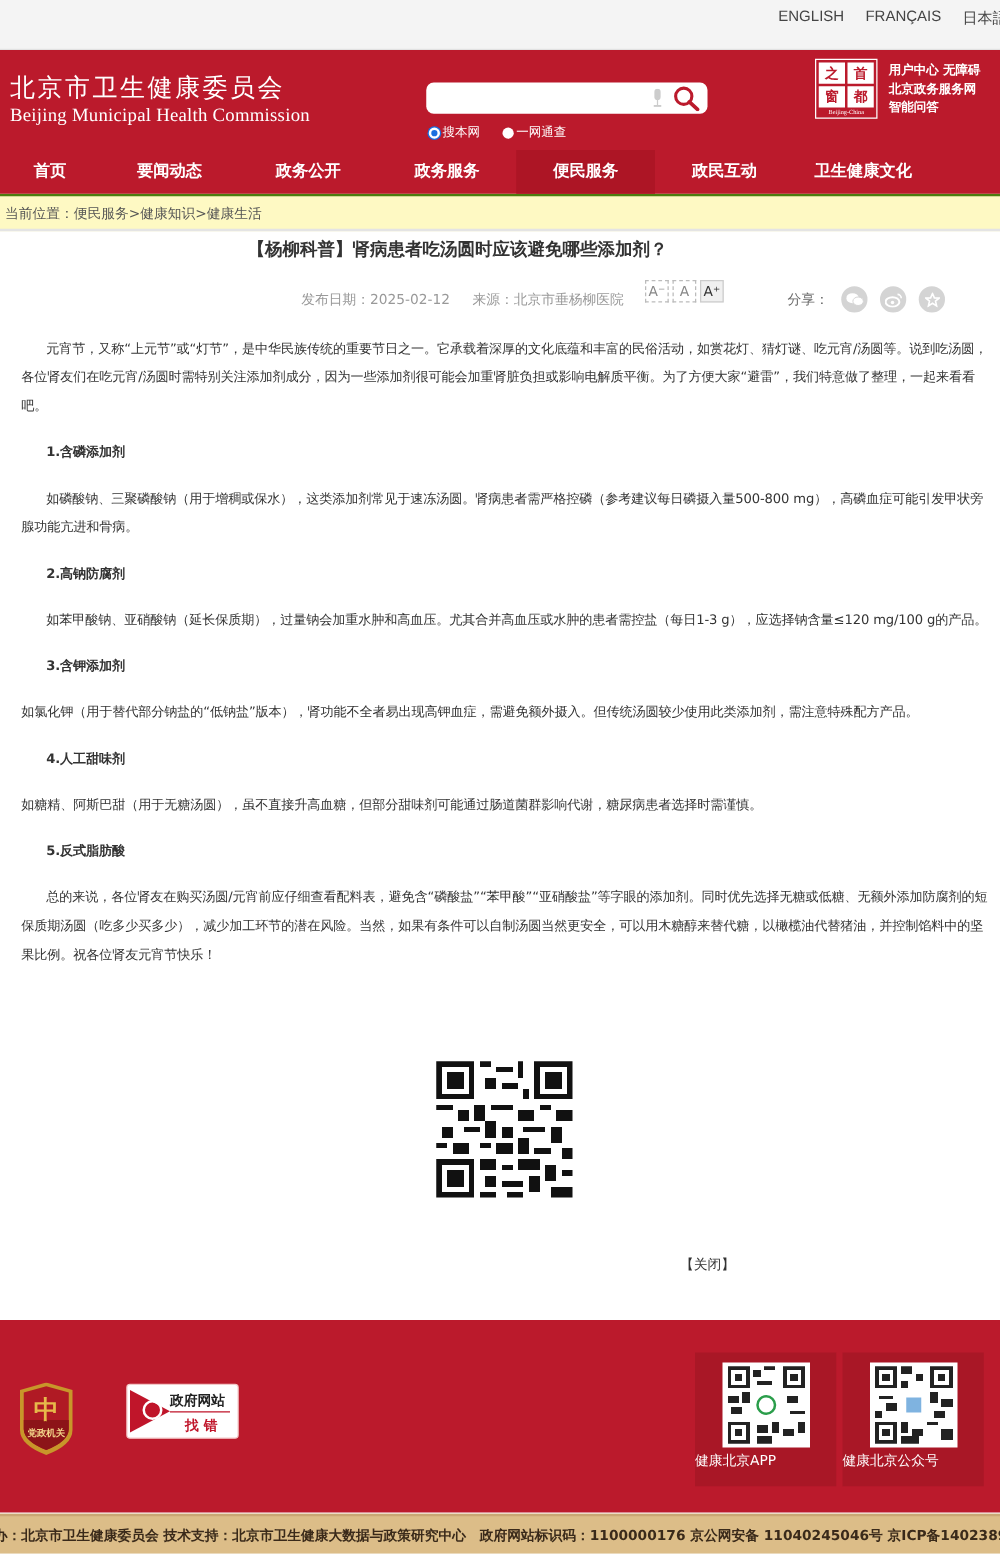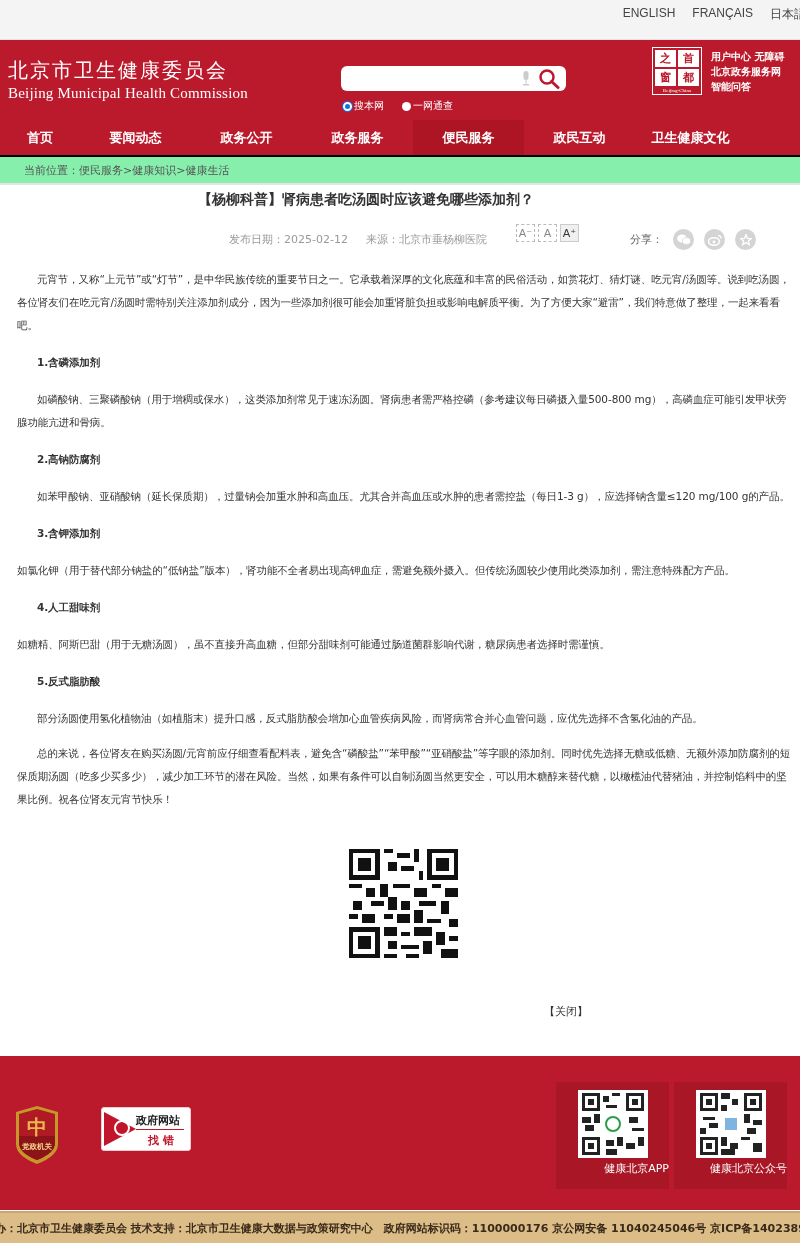--- a/index.html
+++ b/index.html
@@ -29,24 +29,24 @@
   .capital-logo .en { position:absolute; left:0; bottom:1px; width:100%; text-align:center; font-family:"Liberation Serif",serif; font-size:5px; color:#fff; }
   .header-links { position:absolute; left:711px; top:9px; font-size:10px; font-weight:bold; line-height:15px; color:#fff; white-space:nowrap; }
   .header-links span { cursor:pointer; }
 
   .nav { height:35px; background:#bb1a2c; display:flex; border-bottom:2px solid #fff; position:relative; }
   .nav { border-bottom:0; }
   .nav-item { width:111px; text-align:center; color:#fff; font-size:13px; font-weight:bold; line-height:35px; cursor:pointer; }
   .nav-item:first-child { width:80px; }
   .nav-item.active { background:#ad1525; }
 
-  .crumb { height:30px; background:#86efac; border-top:2px solid #000000; font-size:11px; color:#555; line-height:28px; padding-left:24px; border-bottom:2px solid #e4e4e4; }
+  .crumb { height:30px; background:#fef9c3; border-top:2px solid #4d7c0f; font-size:11px; color:#555; line-height:28px; padding-left:4px; border-bottom:2px solid #e4e4e4; }
   .crumb span { cursor:pointer; }
   .title { position:absolute; left:0; width:732px; top:191px; text-align:center; font-size:14px; font-weight:bold; color:#333; }
-  .meta { position:absolute; top:232px; left:229px; font-size:11px; color:#999; white-space:nowrap; }
+  .meta { position:absolute; top:232px; left:241px; font-size:11px; color:#999; white-space:nowrap; }
   .meta .src { margin-left:18px; }
   .fontbtns { position:absolute; left:516px; top:224px; display:flex; gap:3px; }
   .fontbtns div { width:19px; height:18px; border:1px dashed #bbb; font-size:11px; color:#888; text-align:center; line-height:17px; cursor:pointer; }
   .fontbtns div.on { border:1px solid #ccc; background:#f0f0f0; color:#333; }
   .share { position:absolute; left:630px; top:229px; display:flex; align-items:center; gap:10px; font-size:11px; color:#666; }
   .share .ic { width:21px; height:21px; border-radius:50%; background:#d4d4d4; display:flex; align-items:center; justify-content:center; color:#fff; font-size:12px; cursor:pointer; }
 
   .body-text { position:absolute; left:17px; top:268px; width:778px; font-size:10.5px; color:#333; }
   .body-text p { line-height:23px; text-indent:20px; letter-spacing:-0.1px; }
   .body-text p.h { font-weight:bold; margin-top:14px; margin-bottom:14px; }
@@ -60,21 +60,21 @@
   .findbug { position:absolute; left:101px; top:51px; width:90px; height:44px; background:#fff; border-radius:3px; border:1px solid #f3c8c8; cursor:pointer; }
   .findbug .tri { position:absolute; left:2px; top:4px; width:0; height:0; border-top:17px solid transparent; border-bottom:17px solid transparent; border-left:32px solid #c0152a; }
   .findbug .lens { position:absolute; left:12px; top:12px; width:16px; height:16px; border-radius:50%; border:2px solid #fff; }
   .findbug .t1 { position:absolute; left:34px; top:5px; font-size:11px; color:#222; font-weight:bold; white-space:nowrap; }
   .findbug .line { position:absolute; left:34px; top:21px; width:48px; height:1px; background:#c0152a; }
   .findbug .t2 { position:absolute; left:46px; top:25px; font-size:11px; color:#c0152a; font-weight:bold; letter-spacing:4px; }
   .links-panel { position:absolute; left:219px; top:26px; width:353px; height:107px; background:#a91726; }
   .links-panel span { position:absolute; font-size:10px; color:#fff; cursor:pointer; white-space:nowrap; }
   .qr-panel { position:absolute; top:26px; width:113px; height:107px; background:#a91726; }
   .qr-panel .qr { position:absolute; left:22px; top:8px; width:70px; height:68px; background:#fff; padding:3px; }
-  .qr-panel .lbl { position:absolute; left:0; width:100%; top:79px; text-align:right; font-size:11px; color:#fff; }
+  .qr-panel .lbl { position:absolute; left:0; width:100%; top:79px; text-align:left; font-size:11px; color:#fff; }
   .qr-center { position:absolute; left:50%; top:50%; width:16px; height:16px; margin-left:-8px; margin-top:-8px; border-radius:50%; background:#fff; border:2px solid #2a9d4a; }
   .qr-center.sq { border-radius:2px; background:#7fb3e0; border:2px solid #fff; }
 
   .copyright { position:absolute; left:0; top:1211px; width:800px; height:32px; background:#dcbd88; font-size:11px; font-weight:bold; color:#3a2a1a; line-height:32px; white-space:nowrap; overflow:hidden; border-top:2px solid #c9a773; }
   .copyright .inner { position:absolute; left:-5px; top:0; }
 </style>
 </head>
 <body>
 
 <div class="topbar">
@@ -177,21 +177,20 @@
   <p>元宵节，又称“上元节”或“灯节”，是中华民族传统的重要节日之一。它承载着深厚的文化底蕴和丰富的民俗活动，如赏花灯、猜灯谜、吃元宵/汤圆等。说到吃汤圆，各位肾友们在吃元宵/汤圆时需特别关注添加剂成分，因为一些添加剂很可能会加重肾脏负担或影响电解质平衡。为了方便大家“避雷”，我们特意做了整理，一起来看看吧。</p>
   <p class="h">1.含磷添加剂</p>
   <p>如磷酸钠、三聚磷酸钠（用于增稠或保水），这类添加剂常见于速冻汤圆。肾病患者需严格控磷（参考建议每日磷摄入量500-800 mg），高磷血症可能引发甲状旁腺功能亢进和骨病。</p>
   <p class="h">2.高钠防腐剂</p>
   <p>如苯甲酸钠、亚硝酸钠（延长保质期），过量钠会加重水肿和高血压。尤其合并高血压或水肿的患者需控盐（每日1-3 g），应选择钠含量≤120 mg/100 g的产品。</p>
   <p class="h">3.含钾添加剂</p>
   <p style="text-indent:0">如氯化钾（用于替代部分钠盐的“低钠盐”版本），肾功能不全者易出现高钾血症，需避免额外摄入。但传统汤圆较少使用此类添加剂，需注意特殊配方产品。</p>
   <p class="h">4.人工甜味剂</p>
   <p style="text-indent:0">如糖精、阿斯巴甜（用于无糖汤圆），虽不直接升高血糖，但部分甜味剂可能通过肠道菌群影响代谢，糖尿病患者选择时需谨慎。</p>
   <p class="h">5.反式脂肪酸</p>
-  <p>部分汤圆使用氢化植物油（如植脂末）提升口感，反式脂肪酸会增加心血管疾病风险，而肾病常合并心血管问题，应优先选择不含氢化油的产品。</p>
   <p class="gap">总的来说，各位肾友在购买汤圆/元宵前应仔细查看配料表，避免含“磷酸盐”“苯甲酸”“亚硝酸盐”等字眼的添加剂。同时优先选择无糖或低糖、无额外添加防腐剂的短保质期汤圆（吃多少买多少），减少加工环节的潜在风险。当然，如果有条件可以自制汤圆当然更安全，可以用木糖醇来替代糖，以橄榄油代替猪油，并控制馅料中的坚果比例。祝各位肾友元宵节快乐！</p>
 </div>
 
 <svg class="qr-main" viewBox="0 0 25 25" shape-rendering="crispEdges">
   <rect width="25" height="25" fill="#fff"></rect>
   <g fill="#111">
     <rect x="0" y="0" width="7" height="7"></rect>
       <rect x="18" y="0" width="7" height="7"></rect>
       <rect x="0" y="18" width="7" height="7"></rect>
   </g>

